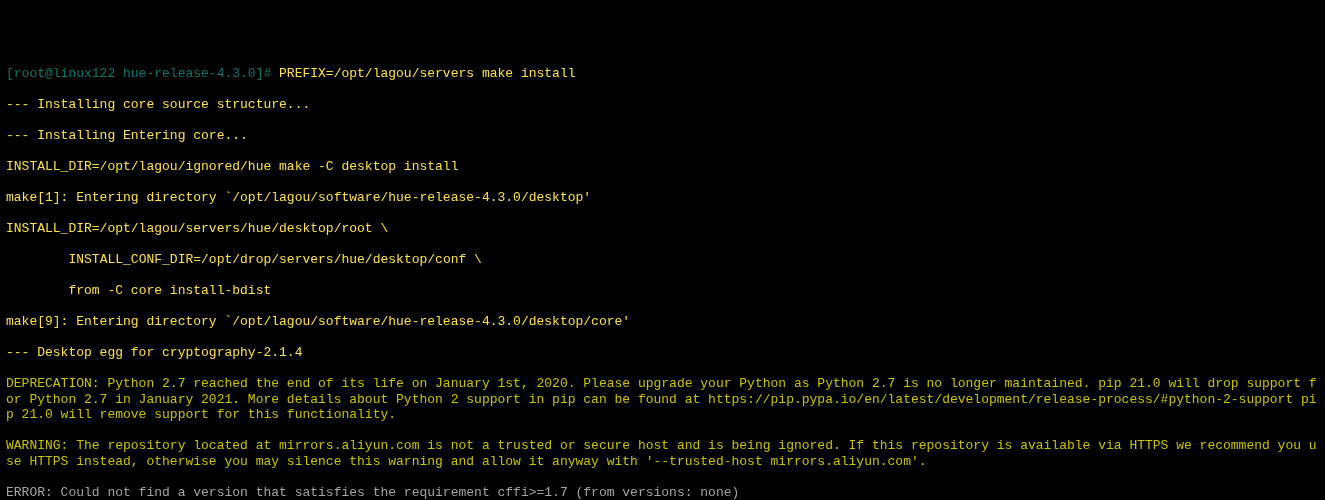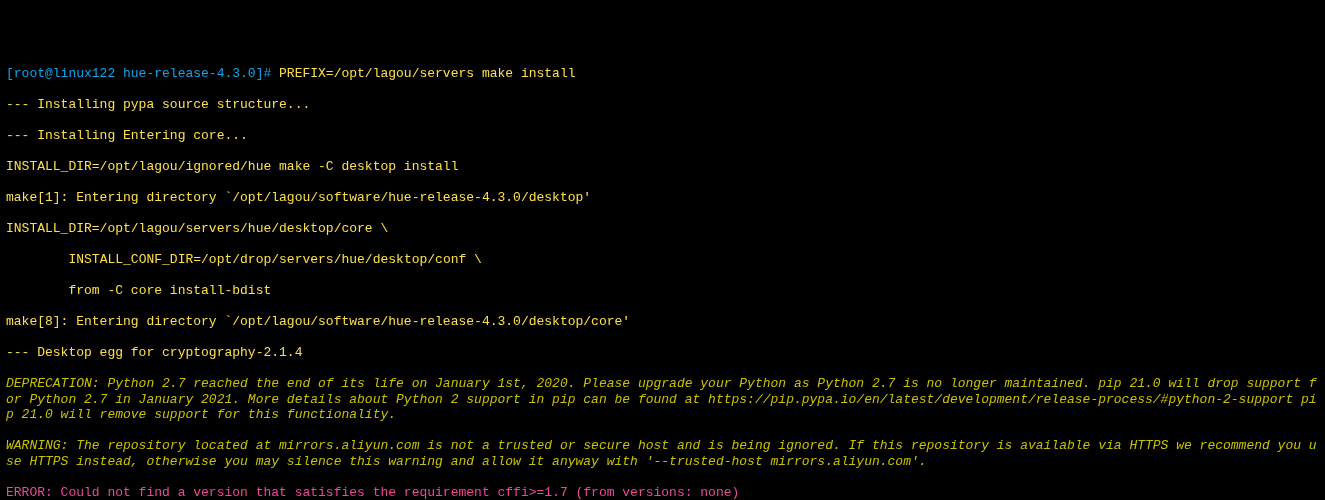--- a/index.html
+++ b/index.html
@@ -10,39 +10,39 @@
     font-size: 13px;
     line-height: 15.5px;
     padding: 4px 6px;
     white-space: pre-wrap;
     word-break: break-all;
     width: 1325px;
     height: 500px;
     overflow: hidden;
   }
   .line { display: block; }
-  .prompt-user { color: #0ea5e9; }
-  .yellow { color: #c9c200; font-style: italic; }
-  .red { color: #ec4899; }
+  .prompt-user { color: #0f766e; }
+  .yellow { color: #c9c200; }
+  .red { color: #a3a3a3; }
   .white { color: #fde047; }
 </style>
 </head>
 <body>
 
 
 
 <span class="line"><span class="prompt-user">[root@linux122 hue-release-4.3.0]# </span><span class="white">PREFIX=/opt/lagou/servers make install</span></span>
-<span class="line white">--- Installing pypa source structure...</span>
+<span class="line white">--- Installing core source structure...</span>
 <span class="line white">--- Installing Entering core...</span>
 <span class="line white">INSTALL_DIR=/opt/lagou/ignored/hue make -C desktop install</span>
 <span class="line white">make[1]: Entering directory `/opt/lagou/software/hue-release-4.3.0/desktop'</span>
-<span class="line white">INSTALL_DIR=/opt/lagou/servers/hue/desktop/core \</span>
+<span class="line white">INSTALL_DIR=/opt/lagou/servers/hue/desktop/root \</span>
 <span class="line white">        INSTALL_CONF_DIR=/opt/drop/servers/hue/desktop/conf \</span>
 <span class="line white">        from -C core install-bdist</span>
-<span class="line white">make[8]: Entering directory `/opt/lagou/software/hue-release-4.3.0/desktop/core'</span>
+<span class="line white">make[9]: Entering directory `/opt/lagou/software/hue-release-4.3.0/desktop/core'</span>
 <span class="line white">--- Desktop egg for cryptography-2.1.4</span>
 <span class="line yellow">DEPRECATION: Python 2.7 reached the end of its life on January 1st, 2020. Please upgrade your Python as Python 2.7 is no longer maintained. pip 21.0 will drop support for Python 2.7 in January 2021. More details about Python 2 support in pip can be found at https://pip.pypa.io/en/latest/development/release-process/#python-2-support pip 21.0 will remove support for this functionality.</span>
 <span class="line yellow">WARNING: The repository located at mirrors.aliyun.com is not a trusted or secure host and is being ignored. If this repository is available via HTTPS we recommend you use HTTPS instead, otherwise you may silence this warning and allow it anyway with '--trusted-host mirrors.aliyun.com'.</span>
 <span class="line red">ERROR: Could not find a version that satisfies the requirement cffi&gt;=1.7 (from versions: none)</span>
 
 
 
 
 
 

